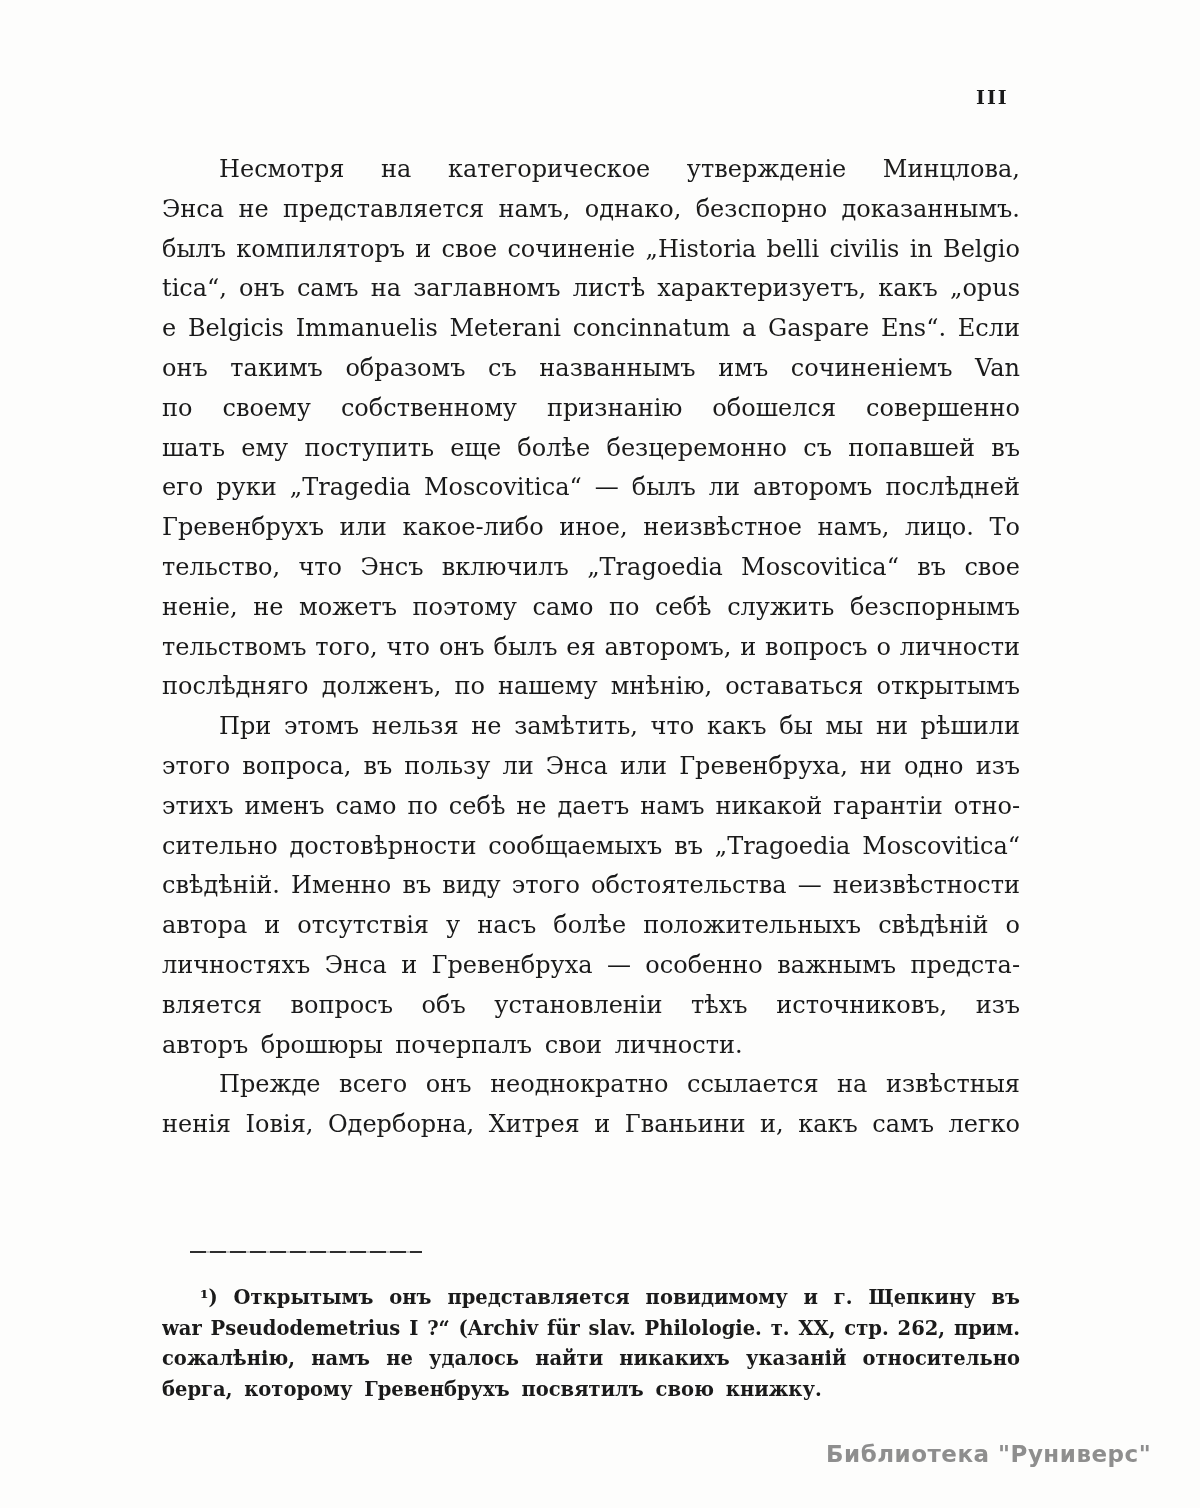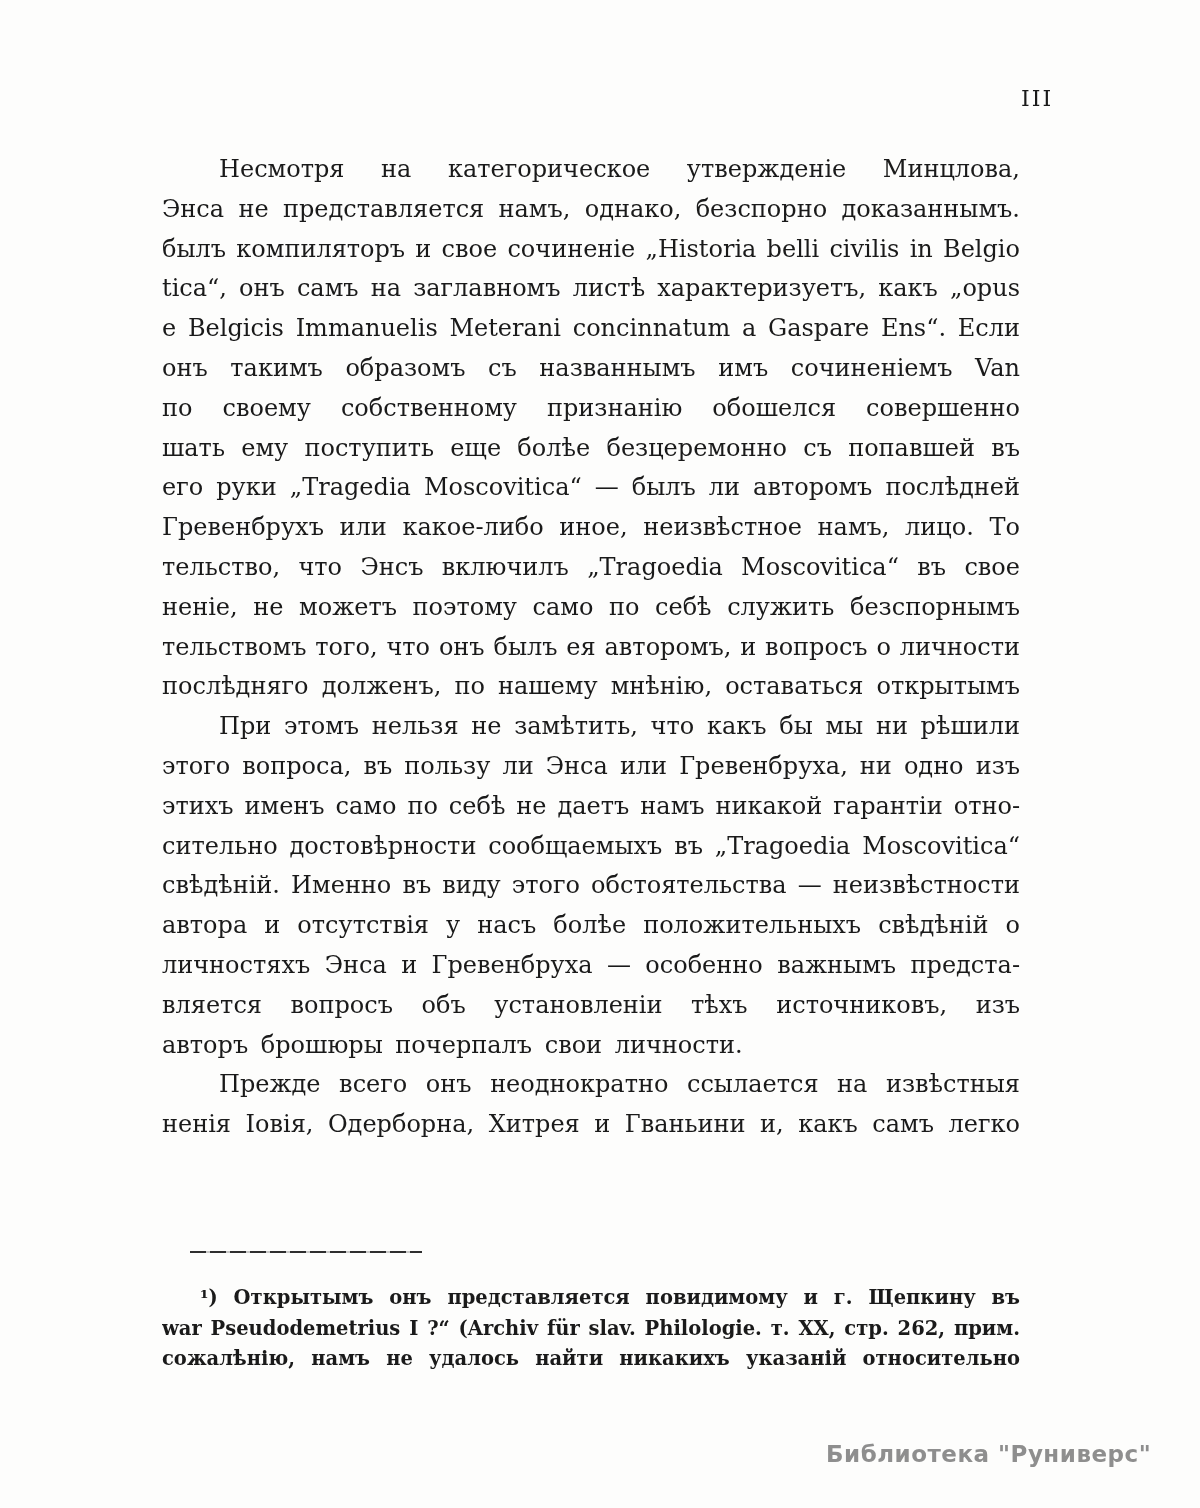--- a/index.html
+++ b/index.html
@@ -7,24 +7,24 @@
     position: relative;
     width: 1200px;
     height: 1508px;
     background: #fdfdfc;
     font-family: "DejaVu Serif", "Liberation Serif", serif;
     color: #1a1a1a;
     overflow: hidden;
   }
   .page-number {
     position: absolute;
-    left: 1021px;
+    left: 976px;
     top: 86px;
-    font-size: 22px;
-    font-weight: 400;
+    font-size: 19px;
+    font-weight: 700;
     letter-spacing: 2px;
   }
   .text-block {
     position: absolute;
     left: 162px;
     top: 150px;
     width: 858px;
     font-size: 24px;
     line-height: 39.8px;
   }
@@ -101,16 +101,17 @@
       <div class="line indent">Прежде всего онъ неоднократно ссылается на извѣстныя сочи-</div>
       <div class="line">ненія Іовія, Одерборна, Хитрея и Гваньини и, какъ самъ легко</div>
     </div>
 
   <div class="footnote-rule"></div>
 
   <div class="footnote-block" id="footnote-block">
       <div class="line indent">¹) Открытымъ онъ представляется повидимому и г. Щепкину въ статьѣ „Wer</div>
       <div class="line">war Pseudodemetrius I ?“ (Archiv für slav. Philologie. т. XX, стр. 262, прим. 1.). Къ</div>
       <div class="line">сожалѣнію, намъ не удалось найти никакихъ указаній относительно личности Штаппель-</div>
+      <div class="line lastline">берга, которому Гревенбрухъ посвятилъ свою книжку.</div>
     </div>
 
   <div class="watermark">Библиотека "Руниверс"</div>
 </div>
 
 </body></html>

